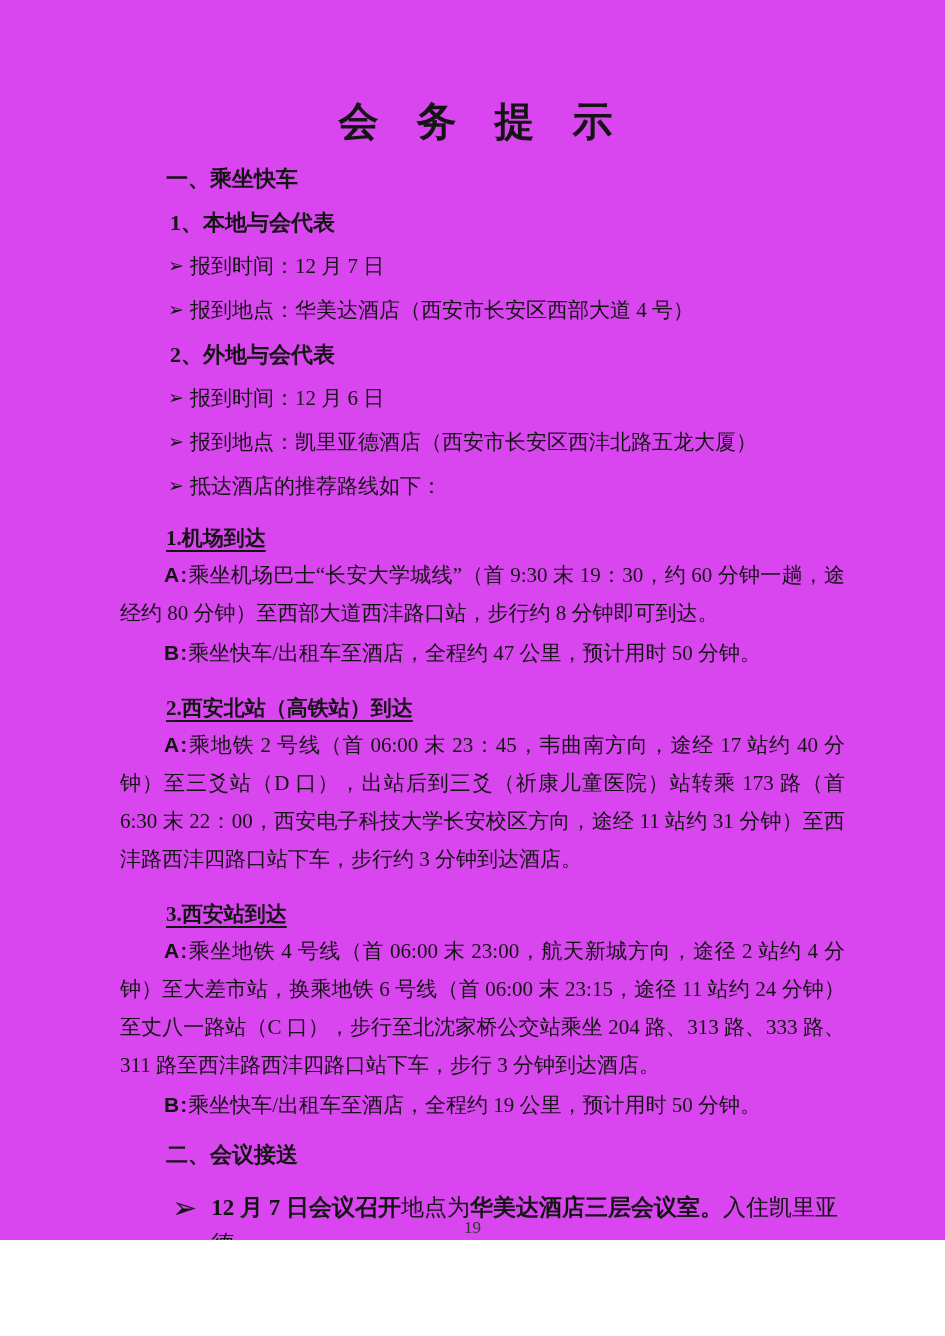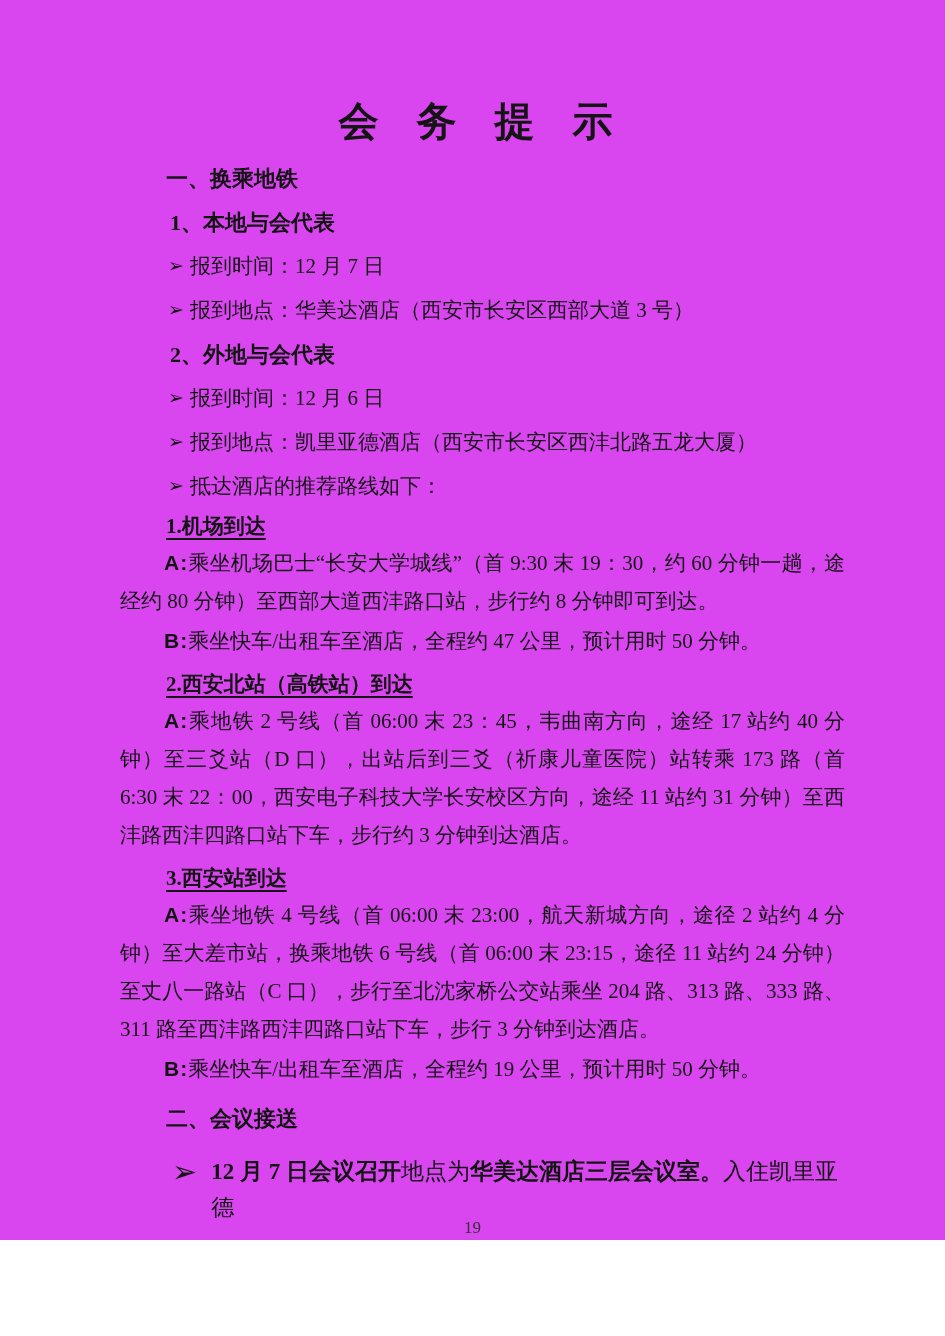--- a/index.html
+++ b/index.html
@@ -57,21 +57,21 @@
     margin:20px 0 0 52px;
     font-size:23px;
     line-height:36px;
   }
   .bullet.big .marker{
     font-size:30px;
     line-height:36px;
     margin-right:14px;
   }
   .route-h{
-    margin:10px 0 0 46px;
+    margin:22px 0 0 46px;
     line-height:28px;
   }
   .route-h span{
     display:inline-block;
     font-size:21px;
     font-weight:bold;
     text-decoration:underline;
     text-underline-offset:5px;
     text-decoration-thickness:2px;
   }
@@ -99,31 +99,31 @@
   }
 </style>
 </head>
 <body>
 
 <div class="page">
   <div class="content">
 
     <div class="title">会 务 提 示</div>
 
-    <div class="h-major">一、换乘地铁</div>
+    <div class="h-major">一、乘坐快车</div>
 
     <div class="h-sub">1、本地与会代表</div>
 
     <div class="bullet">
       <span class="marker">➢</span>
       <span class="bullet-text">报到时间：12 月 7 日</span>
     </div>
     <div class="bullet">
       <span class="marker">➢</span>
-      <span class="bullet-text">报到地点：华美达酒店（西安市长安区西部大道 3 号）</span>
+      <span class="bullet-text">报到地点：华美达酒店（西安市长安区西部大道 4 号）</span>
     </div>
 
     <div class="h-sub">2、外地与会代表</div>
 
     <div class="bullet">
       <span class="marker">➢</span>
       <span class="bullet-text">报到时间：12 月 6 日</span>
     </div>
     <div class="bullet">
       <span class="marker">➢</span>

